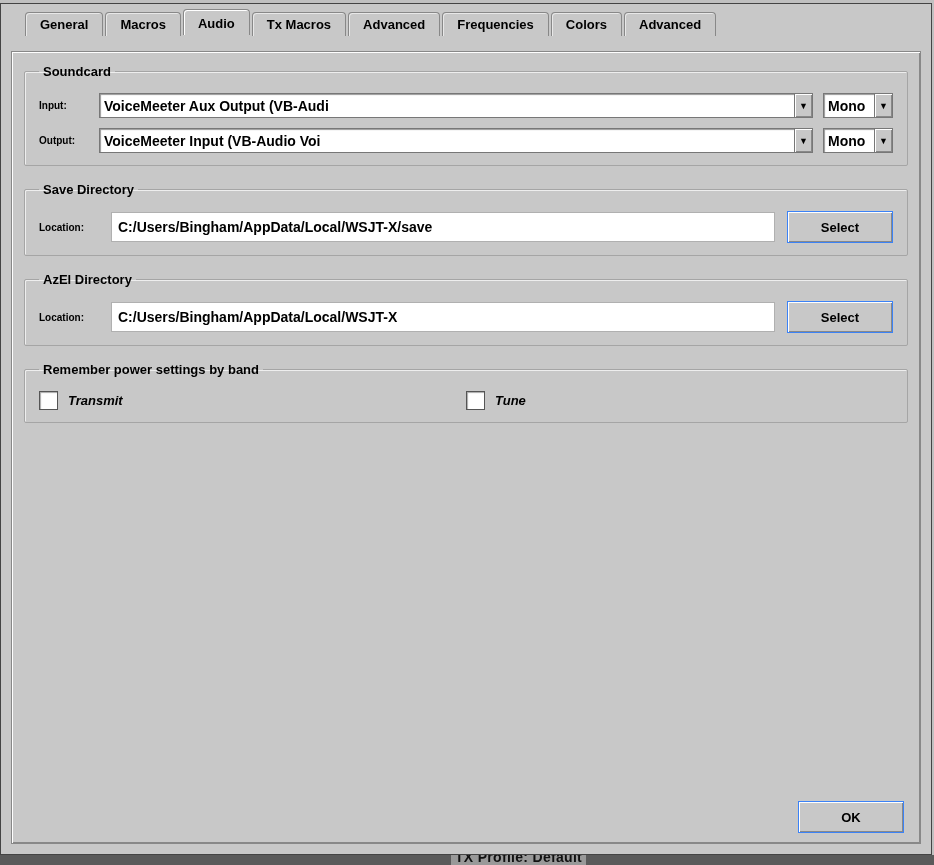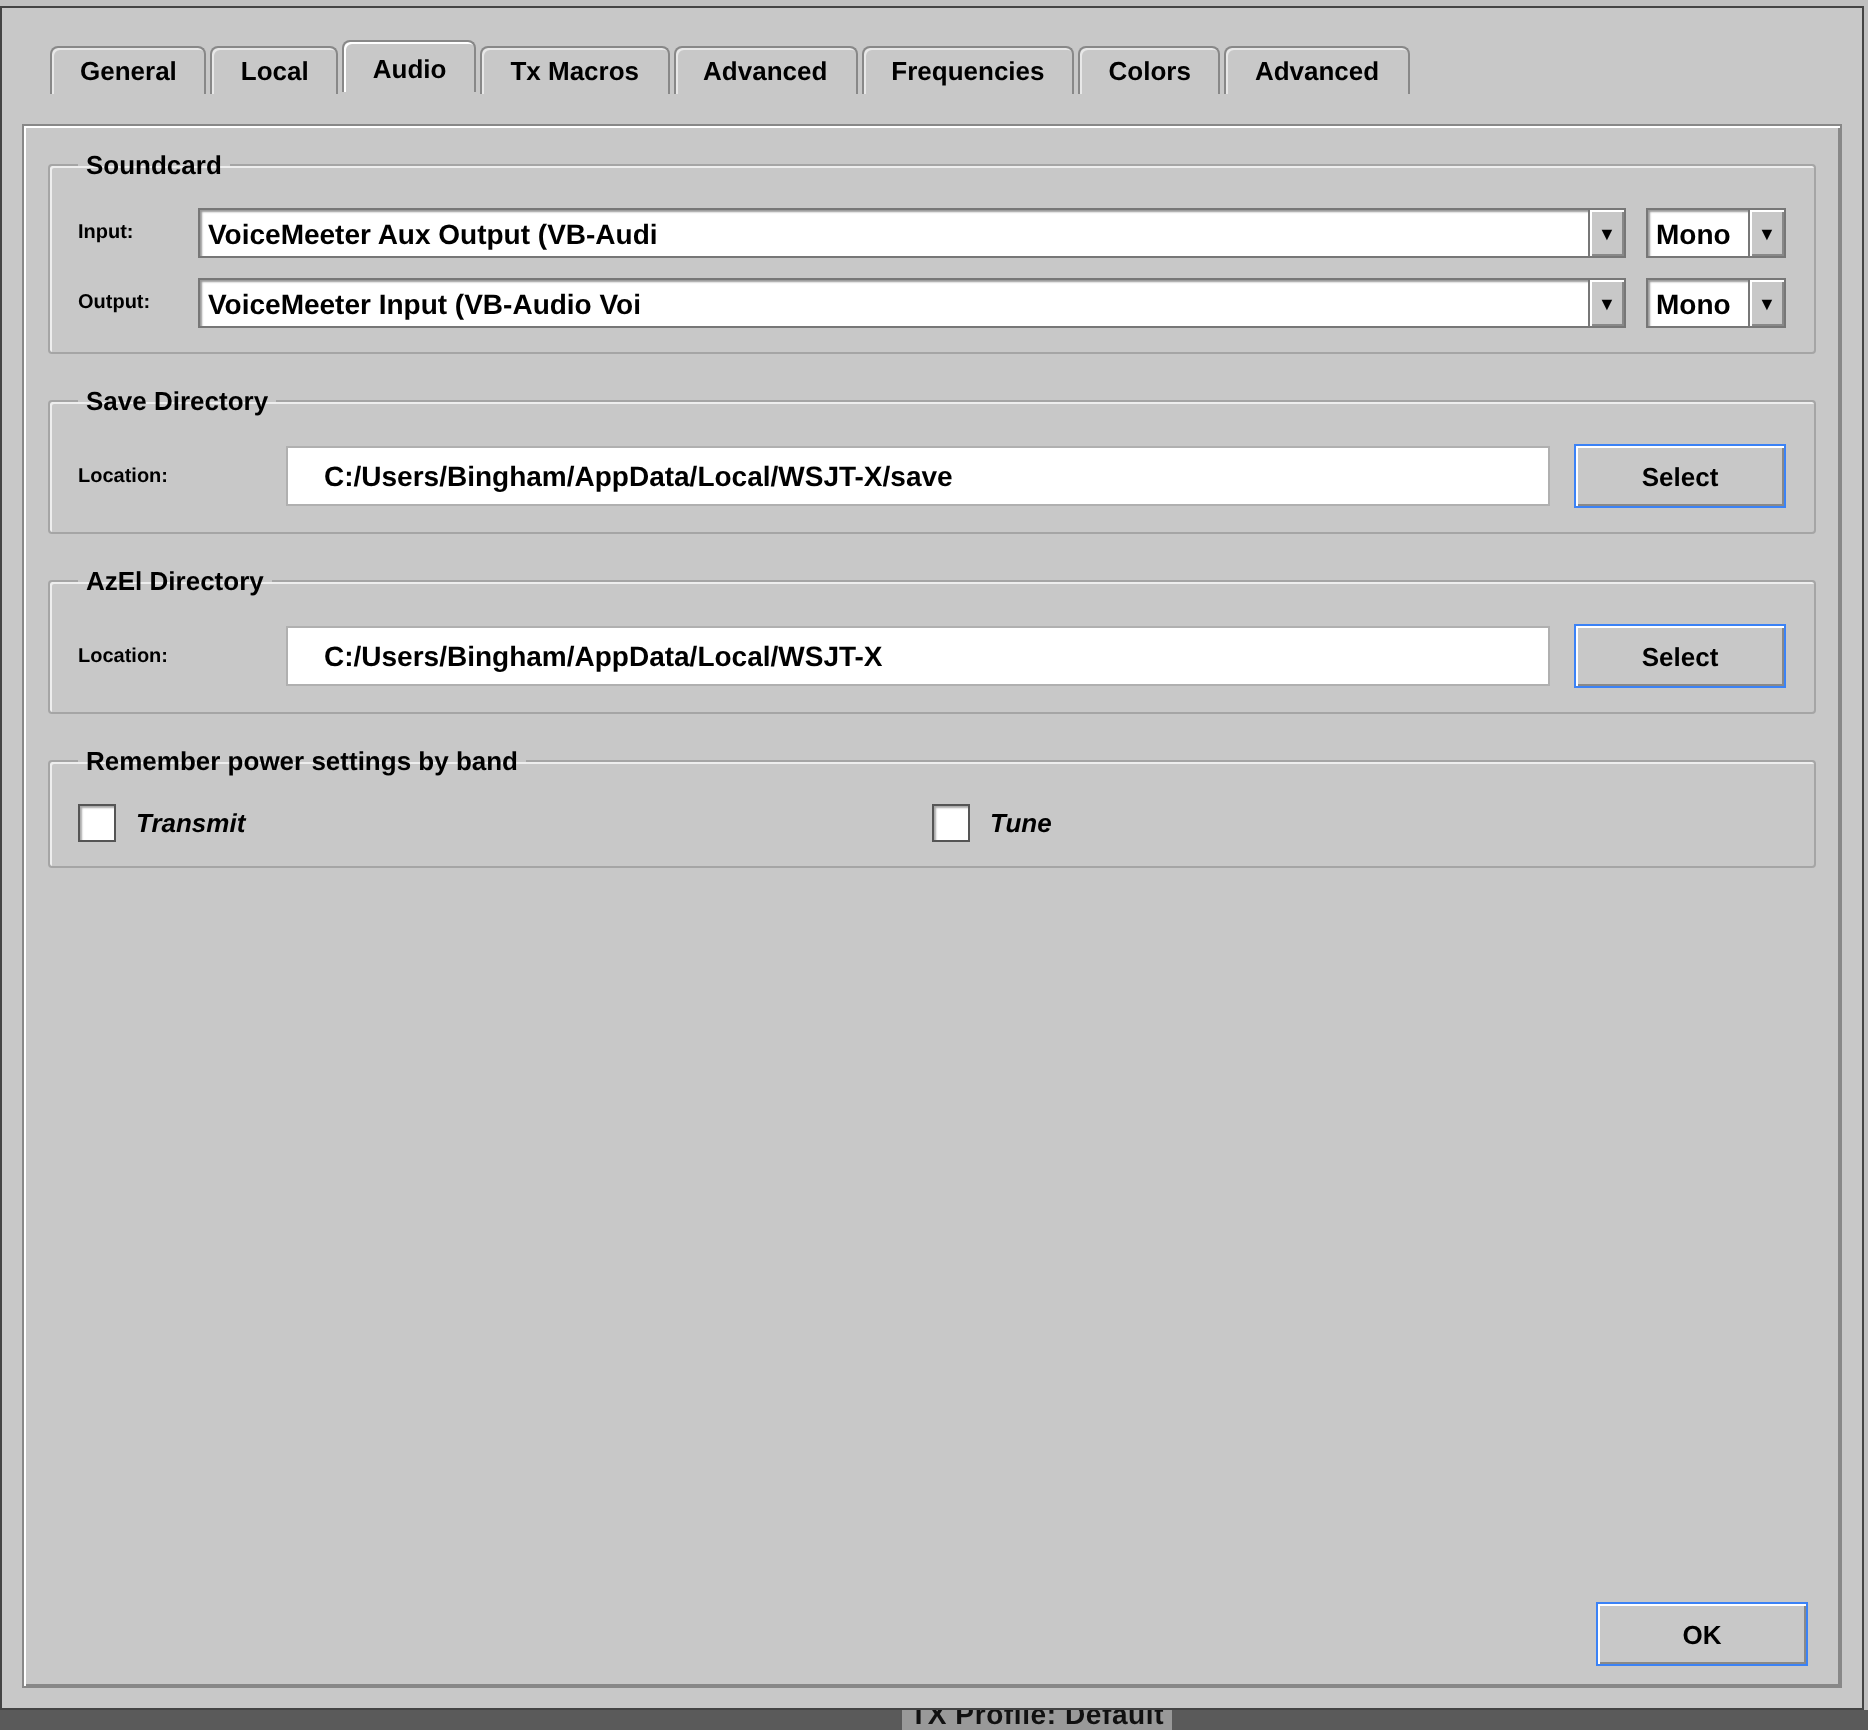--- a/index.html
+++ b/index.html
@@ -71,21 +71,21 @@
     display: flex;
     flex-direction: column;
     padding: 0;
   }
 
   
   .tabrow {
     height: 40px;
     position: relative;
     padding-left: 24px;
-    padding-top: 18px;
+    padding-top: 7px;
   }
 
   .tabs {
     display: flex;
     align-items: flex-end;
     height: 24px;
     position: relative;
   }
 
   .tab {
@@ -197,27 +197,26 @@
     font-weight: bold;
     cursor: pointer;
   }
   .combo-small .val { flex: 1; }
 
   .textfield {
     flex: 1;
     background: #fff;
     border: 1px solid #b0b0b0;
     height: 28px;
-    padding: 0 18px;
+    padding: 0 6px;
     font-size: 14px;
     font-weight: bold;
     color: #000;
     display: flex;
     align-items: center;
-    margin-left: 32px;
   }
 
   .btn {
     width: 104px;
     height: 30px;
     margin-left: 12px;
     background: #c8c8c8;
     border: 1px solid #3b82f6;
     box-shadow: inset 1px 1px 0 #fff, inset -1px -1px 0 #888;
     font-size: 13px;
@@ -298,21 +297,21 @@
 <div class="bg-txprofile">TX Profile:   Default</div>
 
 <div class="window">
 
 
   <div class="client">
 
     <div class="tabrow">
       <div class="tabs">
         <div class="tab">General</div>
-        <div class="tab">Local</div>
+        <div class="tab">Macros</div>
         <div class="tab active">Audio</div>
         <div class="tab">Tx Macros</div>
         <div class="tab">Advanced</div>
         <div class="tab">Frequencies</div>
         <div class="tab">Colors</div>
         <div class="tab">Advanced</div>
       </div>
     </div>
 
     <div class="page">

